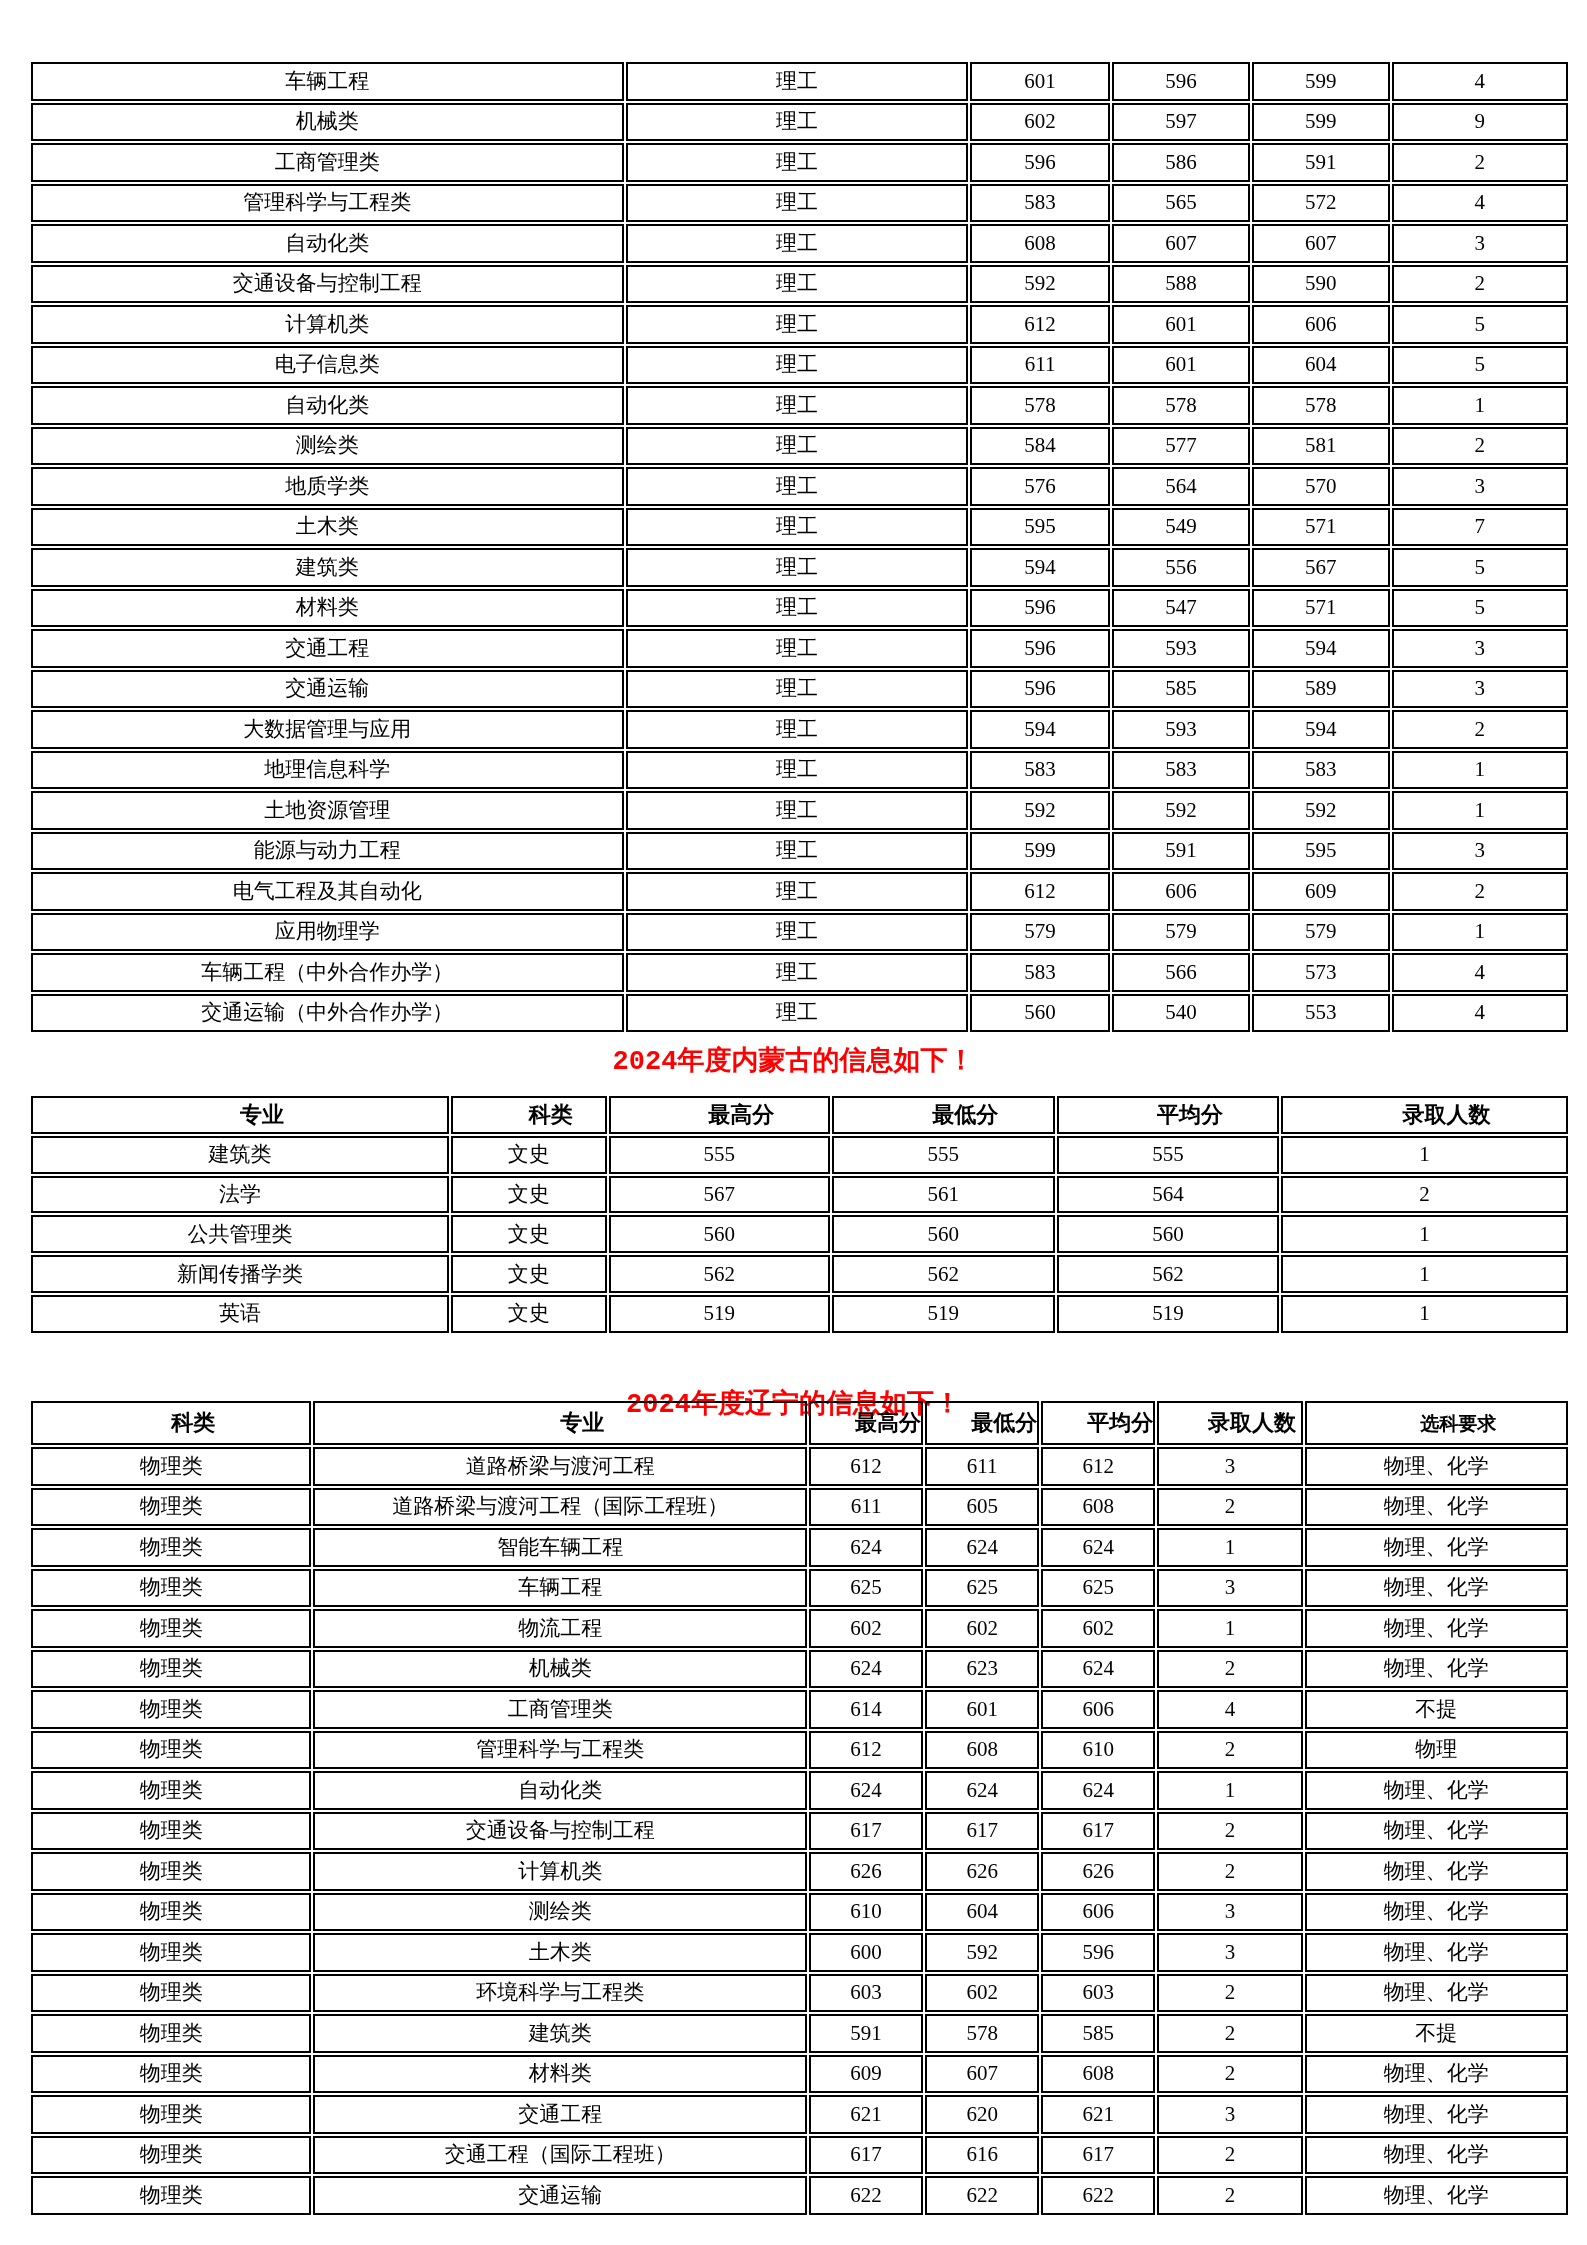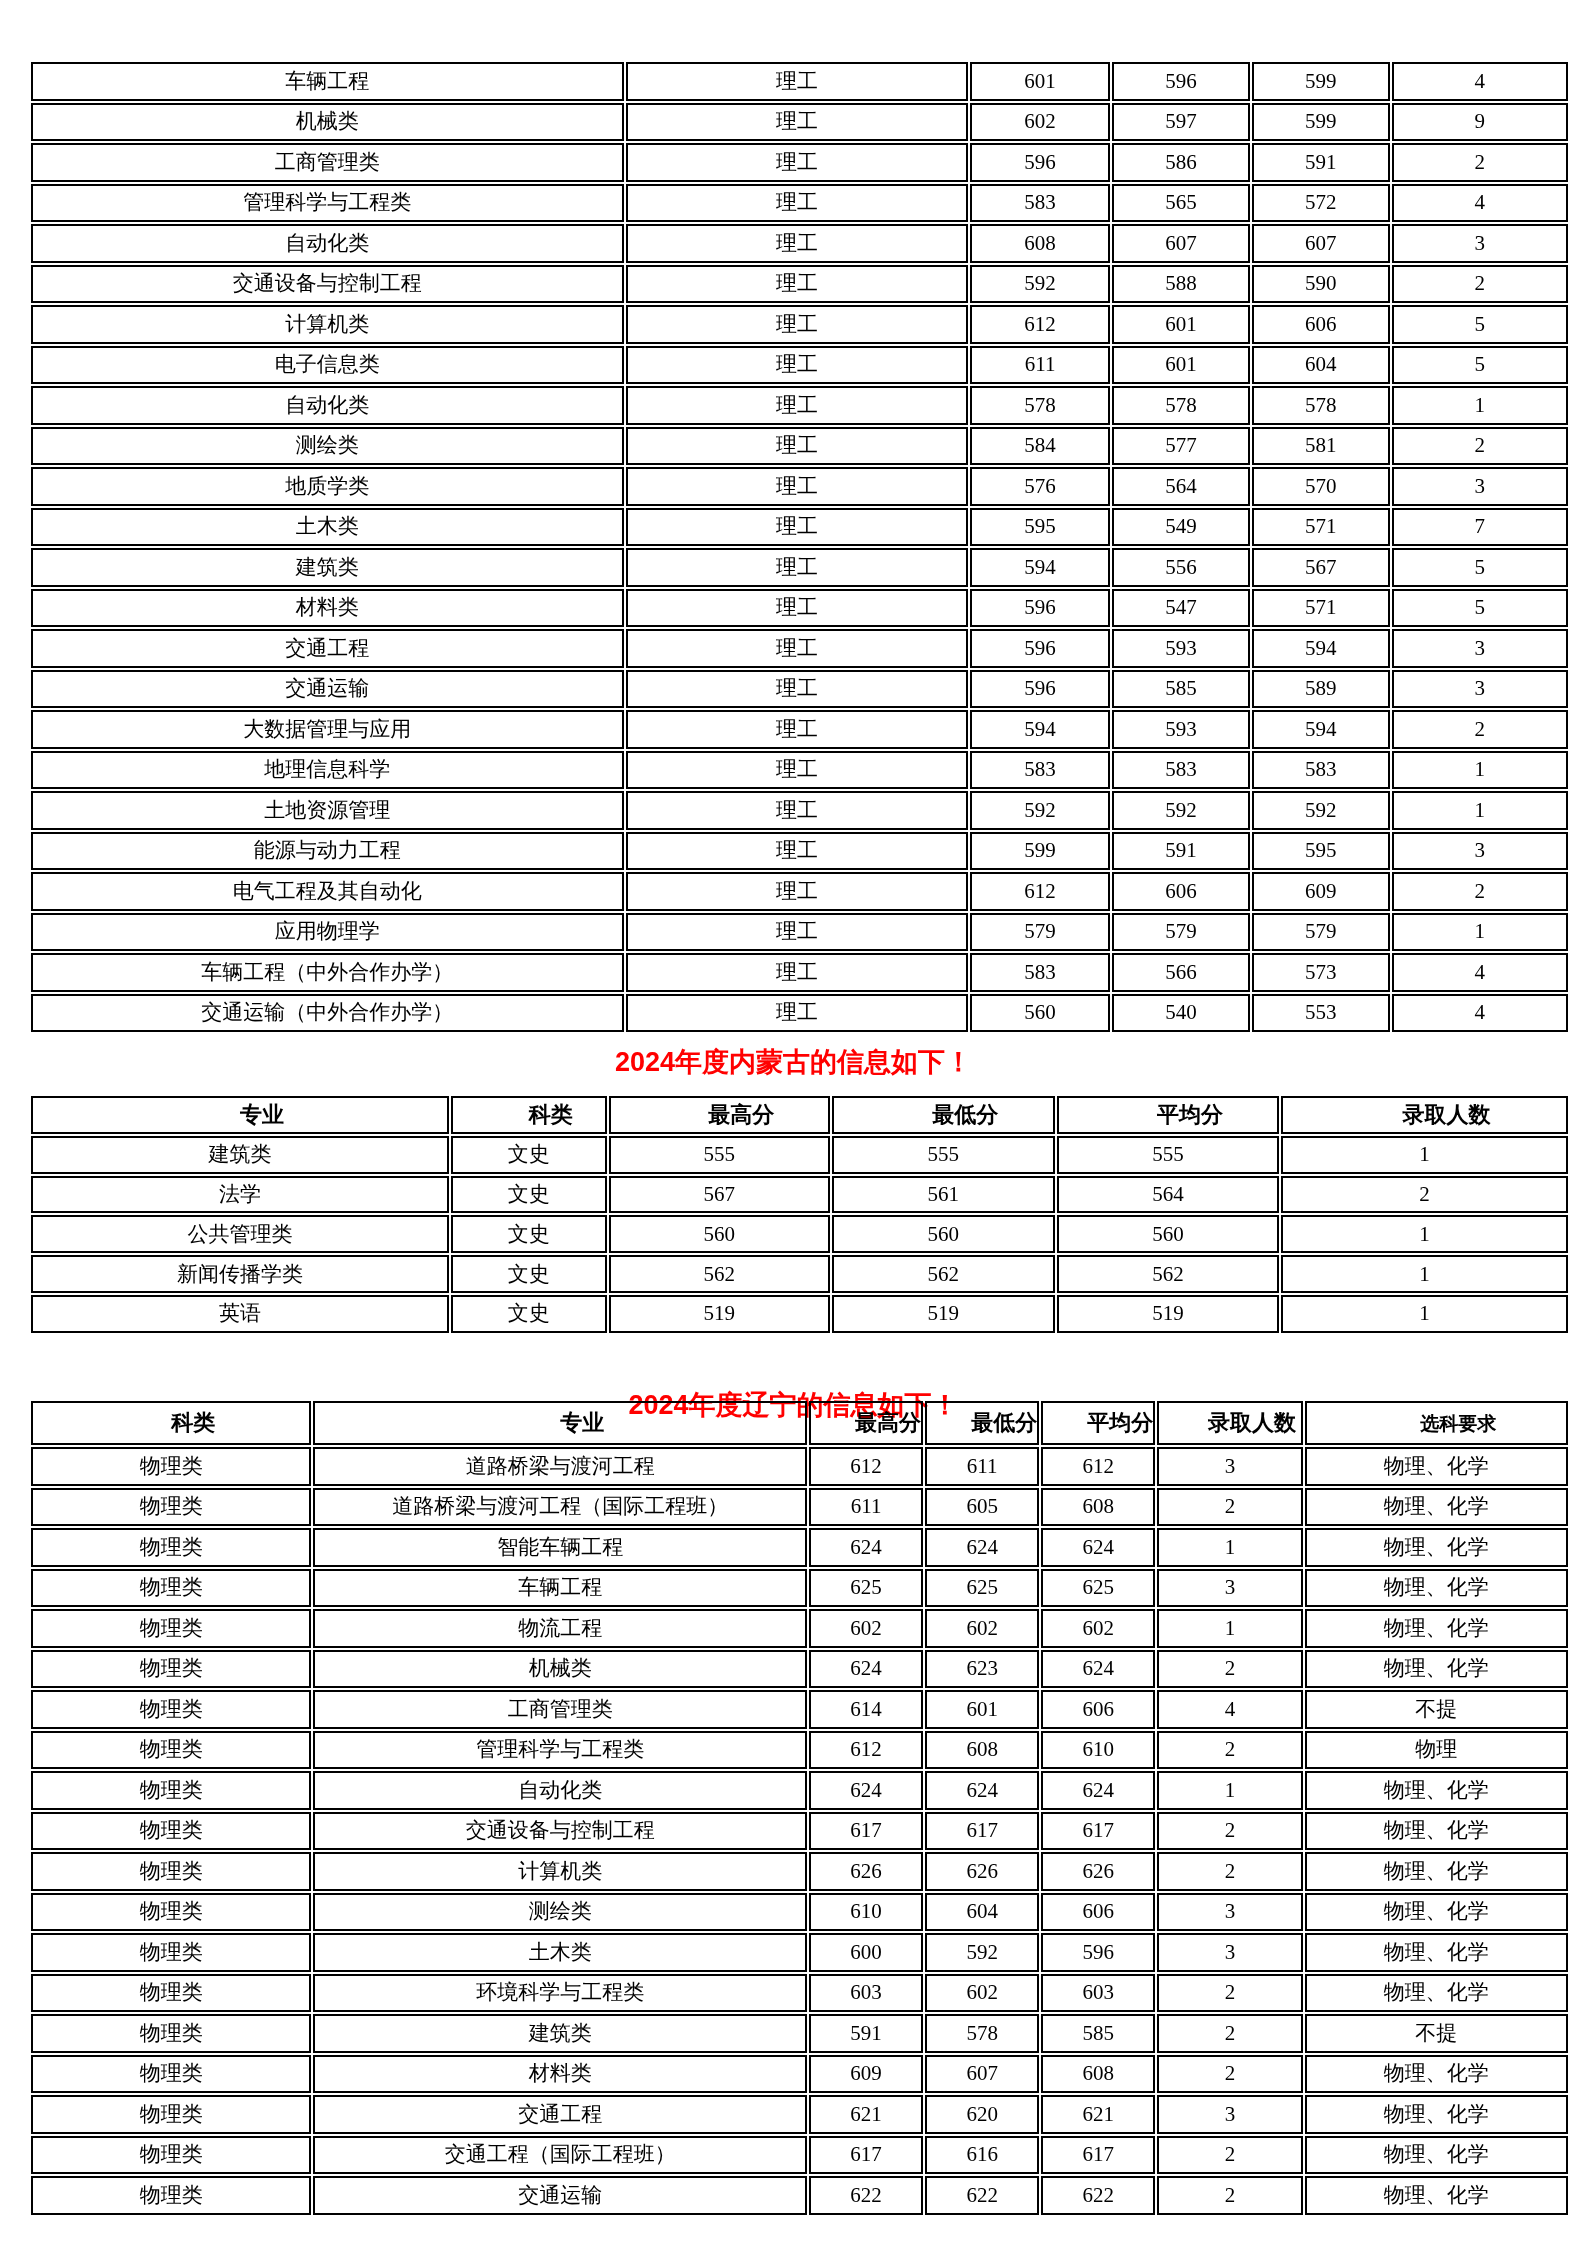--- a/index.html
+++ b/index.html
@@ -19,21 +19,21 @@
   #t1 { top: 60px; }
   #t1 td { height: 34.5px; }
   #t2 { top: 1094px; }
   #t2 th, #t2 td { height: 33.8px; }
   #t3 { top: 1399px; }
   #t3 th { height: 40px; }
   #t3 td { height: 34.5px; }
   .section-title {
     position: absolute; left: 0; width: 1587px; text-align: center;
     color: #ff0000; font-size: 27px; font-weight: bold;
-    font-family: Liberation Sans, sans-serif; line-height: 1;
+    font-family: Liberation Mono, monospace; line-height: 1;
   }
   #title-nmg { top: 1049px; }
   #title-ln { top: 1392px; }
 </style>
 </head>
 <body>
 
 <table class="grid" id="t1">
   <colgroup>
     <col style="width:591px">

